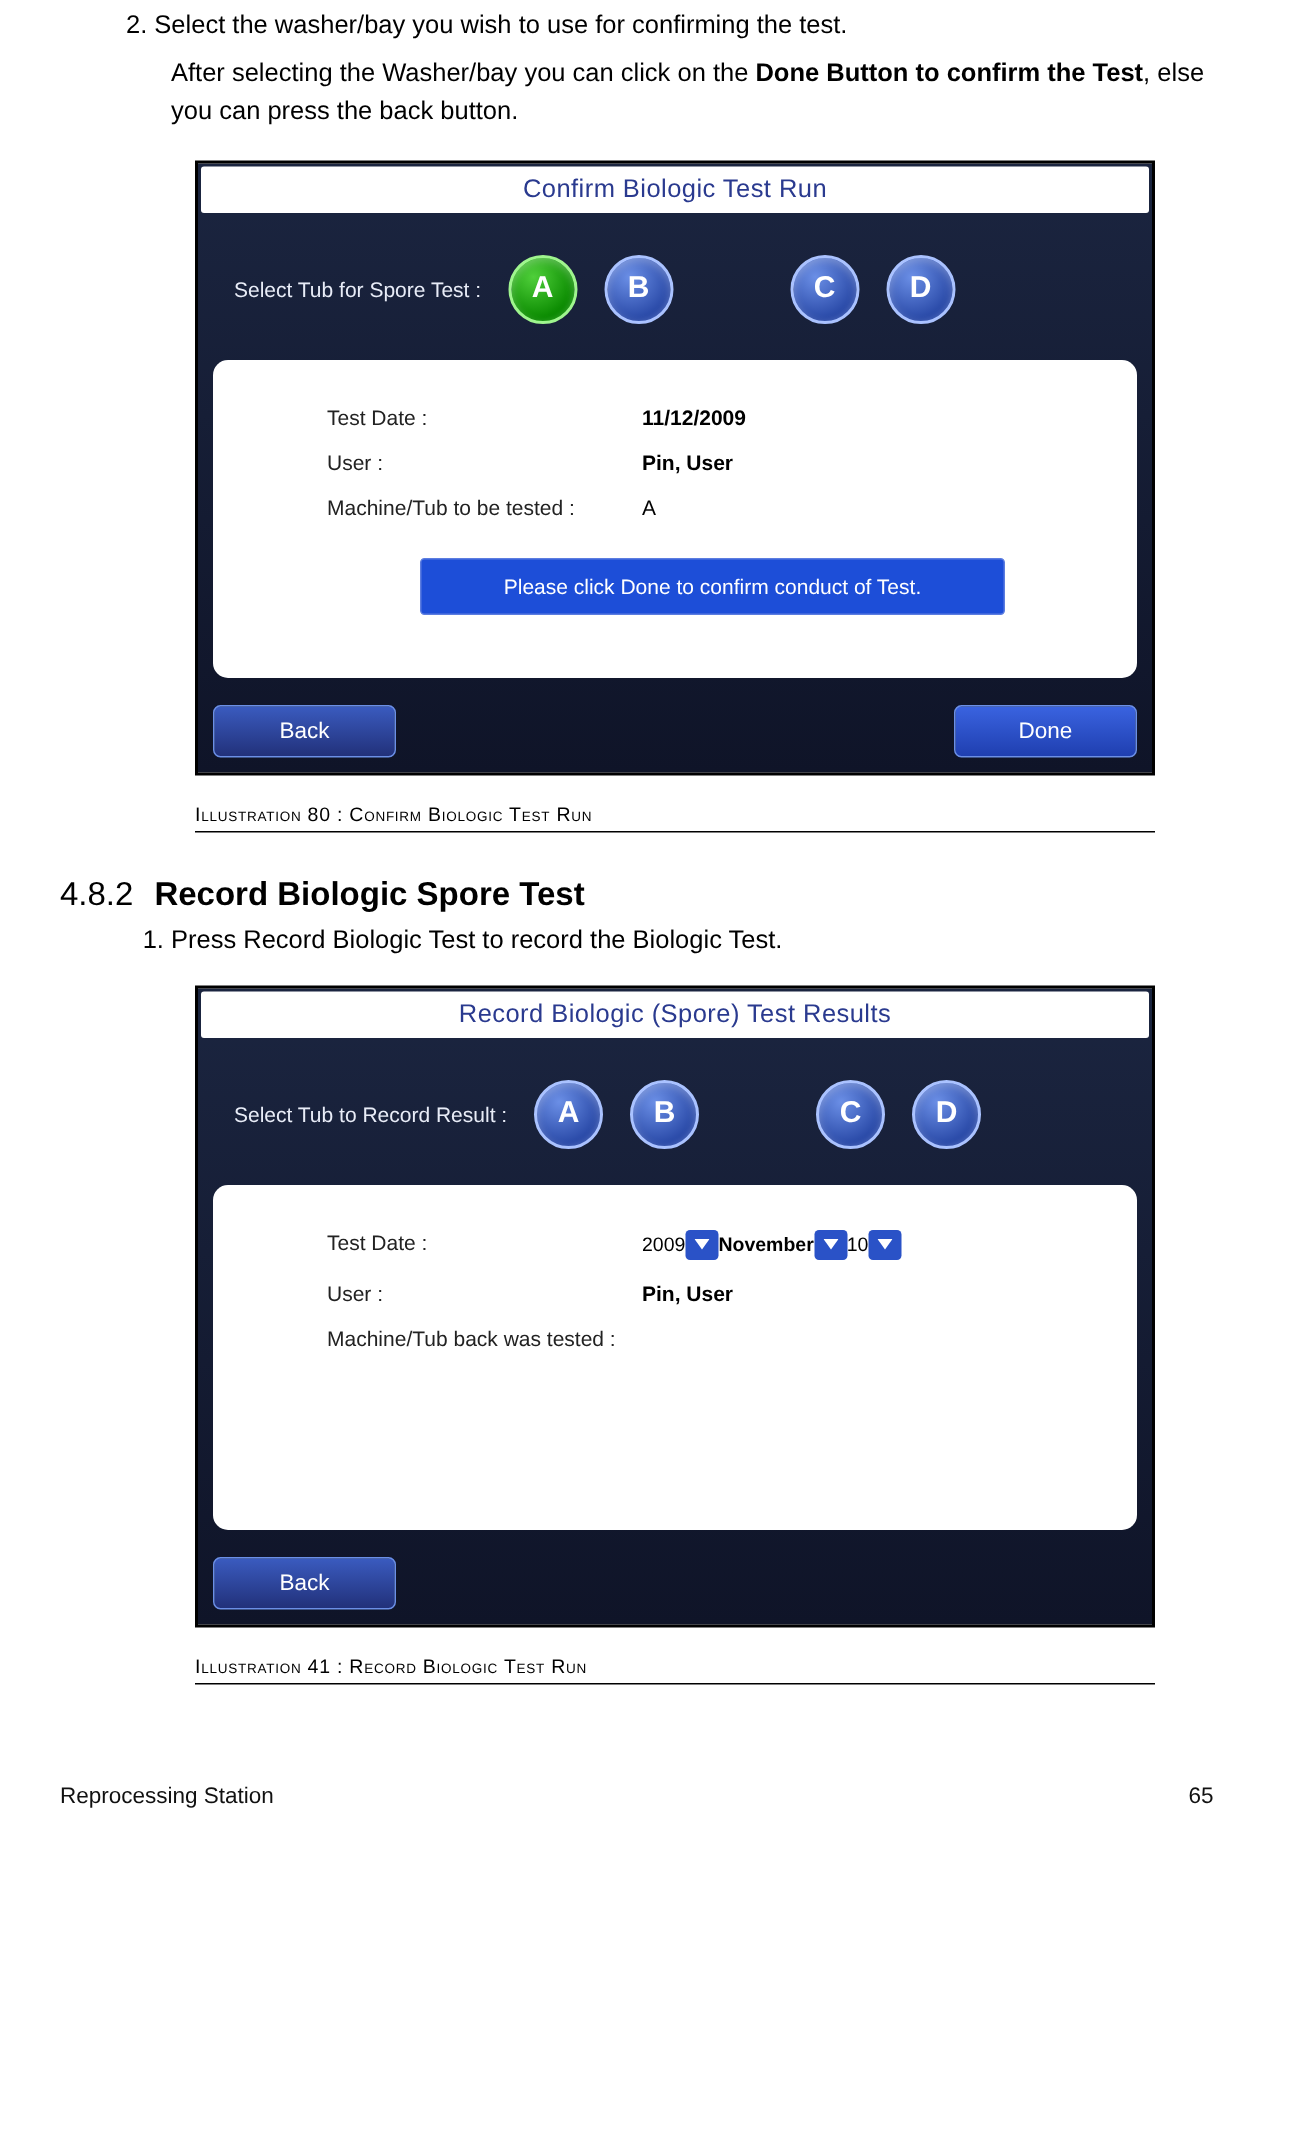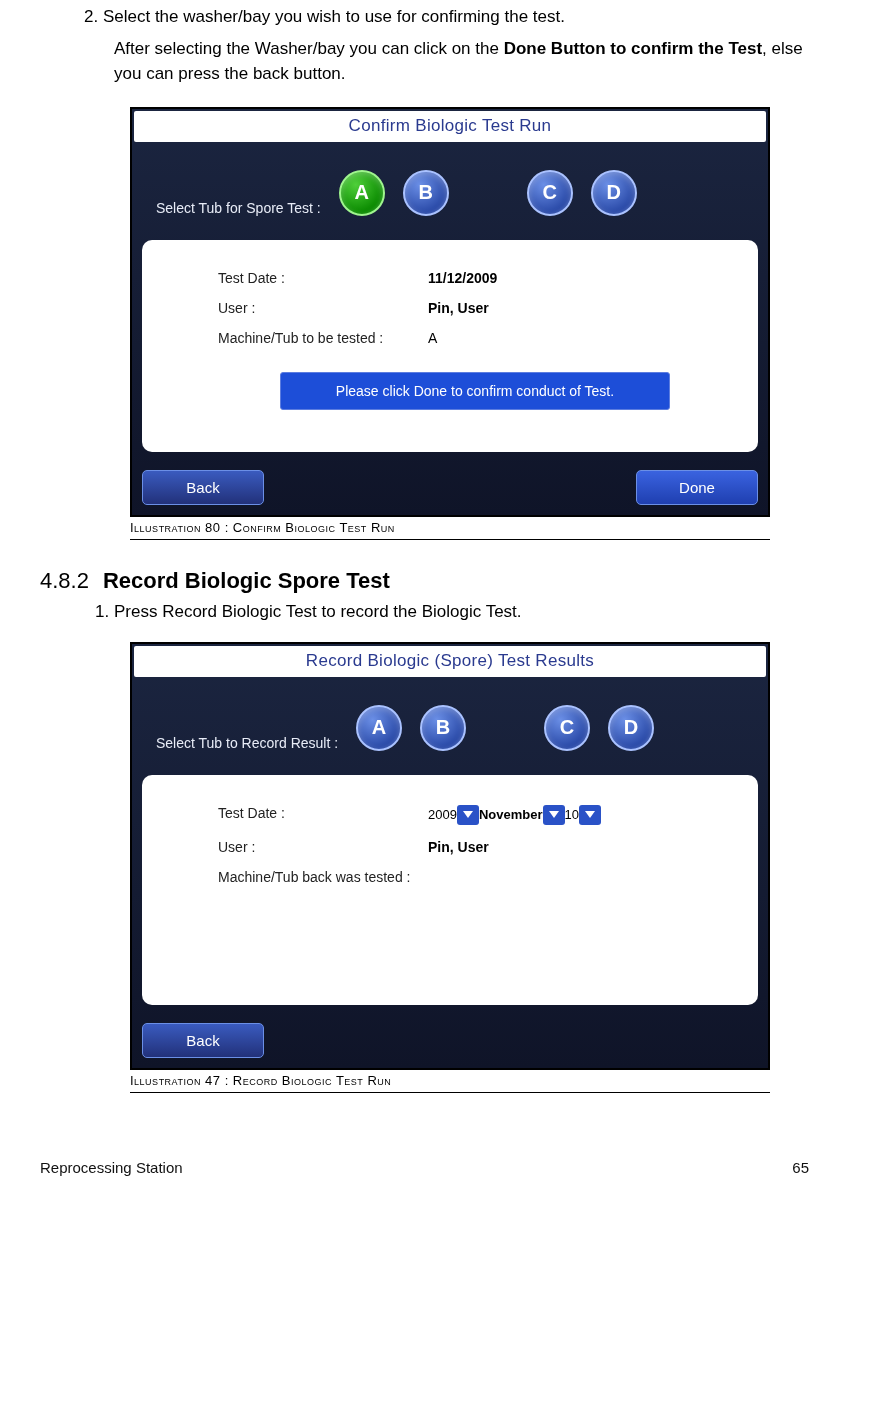--- a/index.html
+++ b/index.html
@@ -26,21 +26,21 @@
   .bld { font-weight: bold; }
 
   .illus-wrap {
     margin: 20px 0 10px 90px;
     width: 640px;
   }
   .caption {
     font-size: 13px;
     font-variant: small-caps;
     letter-spacing: 0.5px;
-    margin-top: 3px;
+    margin-top: 18px;
     border-bottom: 1px solid #000;
     padding-bottom: 4px;
   }
 
   .app-window {
     border: 2px solid #000;
     background: linear-gradient(#1b2540, #0f1428);
     color: #fff;
     position: relative;
     box-sizing: border-box;
@@ -50,21 +50,21 @@
     color: #2a3a8f;
     font-size: 17px;
     text-align: center;
     padding: 5px 0 6px;
     letter-spacing: 0.3px;
     margin: 2px;
     border-radius: 2px;
   }
   .select-row {
     display: flex;
-    align-items: flex-end;
+    align-items: center;
     padding: 26px 0 24px 24px;
     color: #e8ecf7;
     font-size: 14px;
   }
   .select-label {
     flex: 0 0 auto;
     margin-right: 18px;
   }
   .tubs {
     display: flex;
@@ -298,21 +298,21 @@
         <div class="wp-row">
           <div class="wp-label" style="width:auto;">Machine/Tub back was tested :</div>
         </div>
       </div>
 
       <div class="bottom-bar">
         <div class="btn back">Back</div>
         <div></div>
       </div>
     </div>
-    <div class="caption">Illustration 47 :  Record Biologic Test Run</div>
+    <div class="caption">Illustration 41 :  Record Biologic Test Run</div>
   </div>
 
   <div class="pc-space"></div>
   <div class="page-footer">
     <span>Reprocessing Station</span>
     <span>65</span>
   </div>
 </div>
 
 </body></html>

